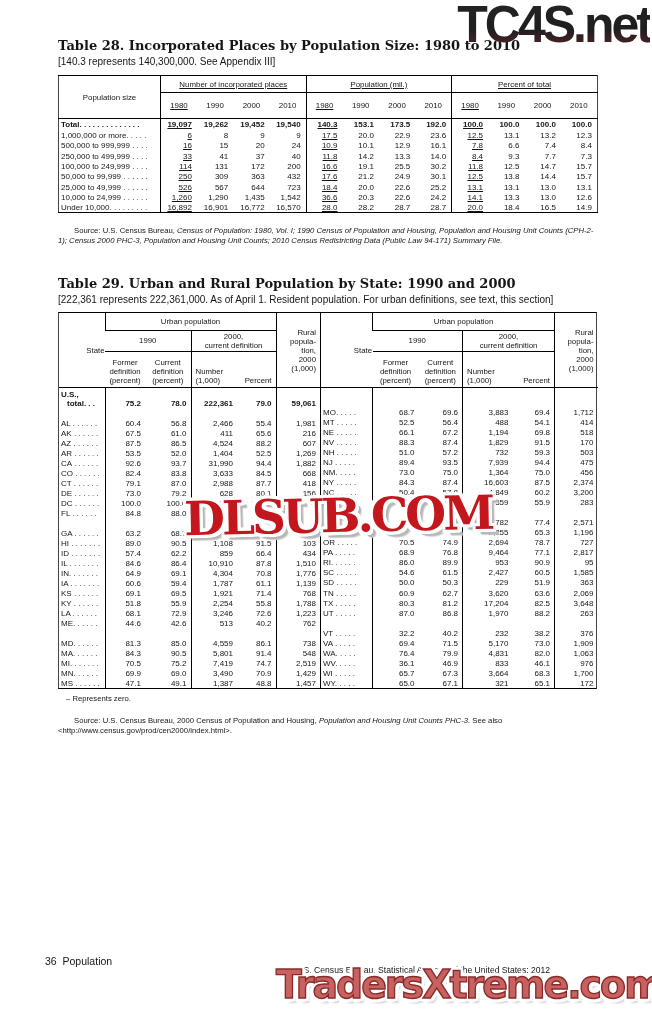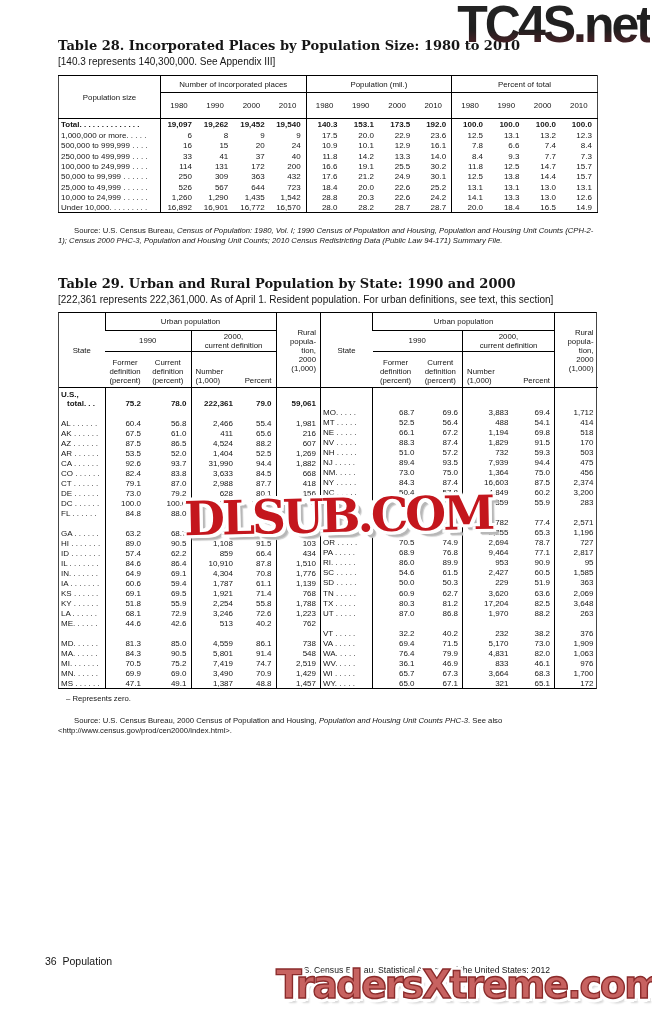--- a/index.html
+++ b/index.html
@@ -22,36 +22,36 @@
   .t28{width:539px;margin-top:8px;font-size:8px;
        border-top:1.6px solid #000;border-bottom:1.6px solid #000;
        border-left:1px solid #444;border-right:1px solid #444;}
   .t28 th{font-size:7.9px;text-align:center;vertical-align:middle;}
   .t28 tr.hA th{height:17px;}
   .t28 tr.hA th.gb{border-bottom:1px solid #000;}
   .t28 tr.hB th{height:26px;border-bottom:1.6px solid #000;}
   .t28 th.poplbl{border-bottom:1.6px solid #000;}
   .t28 td{height:10.3px;line-height:9px;text-align:right;padding-right:5px;}
   .t28 td.lbl{text-align:left;padding-left:2px;padding-right:0;}
-  .t28 .bl{border-left:1px solid #000;}
+  .t28 .bl{border-left:1px solid #000;text-decoration:underline;}
   .t28 tr.bold td{font-weight:bold;height:12px;}
 
   
   .t29wrap{display:flex;width:539px;margin-top:7px;
        border-top:1.6px solid #000;border-bottom:1.6px solid #000;
        border-left:1px solid #444;border-right:1px solid #444;}
   .t29{font-size:8px;}
   .t29.leftT{width:261px;}
   .t29.rightT{width:278px;border-left:1px solid #000;}
   .t29 th{font-size:7.8px;white-space:pre-line;line-height:9px;}
   .t29 tr.r1 th{height:17px;}
   .t29 th.urban{text-align:center;vertical-align:middle;border-bottom:1px solid #000;}
   .t29 tr.r2 th{height:21px;text-align:center;vertical-align:middle;border-bottom:1px solid #000;}
   .t29 tr.r3 th{height:36px;border-bottom:1.6px solid #000;vertical-align:bottom;padding-bottom:2px;}
-  .t29 th.stateh{text-align:center;vertical-align:middle;border-bottom:1.6px solid #000;}
+  .t29 th.stateh{text-align:right;vertical-align:middle;border-bottom:1.6px solid #000;}
   .t29 th.rural{text-align:right;vertical-align:middle;padding-right:4px;border-bottom:1.6px solid #000;}
   .t29 th.former,.t29 th.current{text-align:center;}
   .t29 th.numh{text-align:left;padding-left:4px;}
   .t29 th.perh{text-align:right;padding-right:4px;}
   .t29 .bl{border-left:1px solid #000;}
   .t29 td{height:10px;line-height:9px;text-align:right;padding-right:4px;}
   .t29 td.st{text-align:left;padding-left:2px;padding-right:0;}
   .t29 tr.us-row td{height:21px;vertical-align:bottom;}
   .t29 tr.bold td{font-weight:bold;}
   .t29 td .ind{padding-left:6px;}
@@ -235,21 +235,21 @@
           <td>13.1</td>
           <td>13.0</td>
           <td>13.1</td>
         </tr>
         <tr>
           <td class="lbl">10,000 to 24,999 . . . . . .</td>
           <td class="bl">1,260</td>
           <td>1,290</td>
           <td>1,435</td>
           <td>1,542</td>
-          <td class="bl">28.8</td>
+          <td class="bl">36.6</td>
           <td>20.3</td>
           <td>22.6</td>
           <td>24.2</td>
           <td class="bl">14.1</td>
           <td>13.3</td>
           <td>13.0</td>
           <td>12.6</td>
         </tr>
         <tr>
           <td class="lbl">Under 10,000. . . . . . . . .</td>

